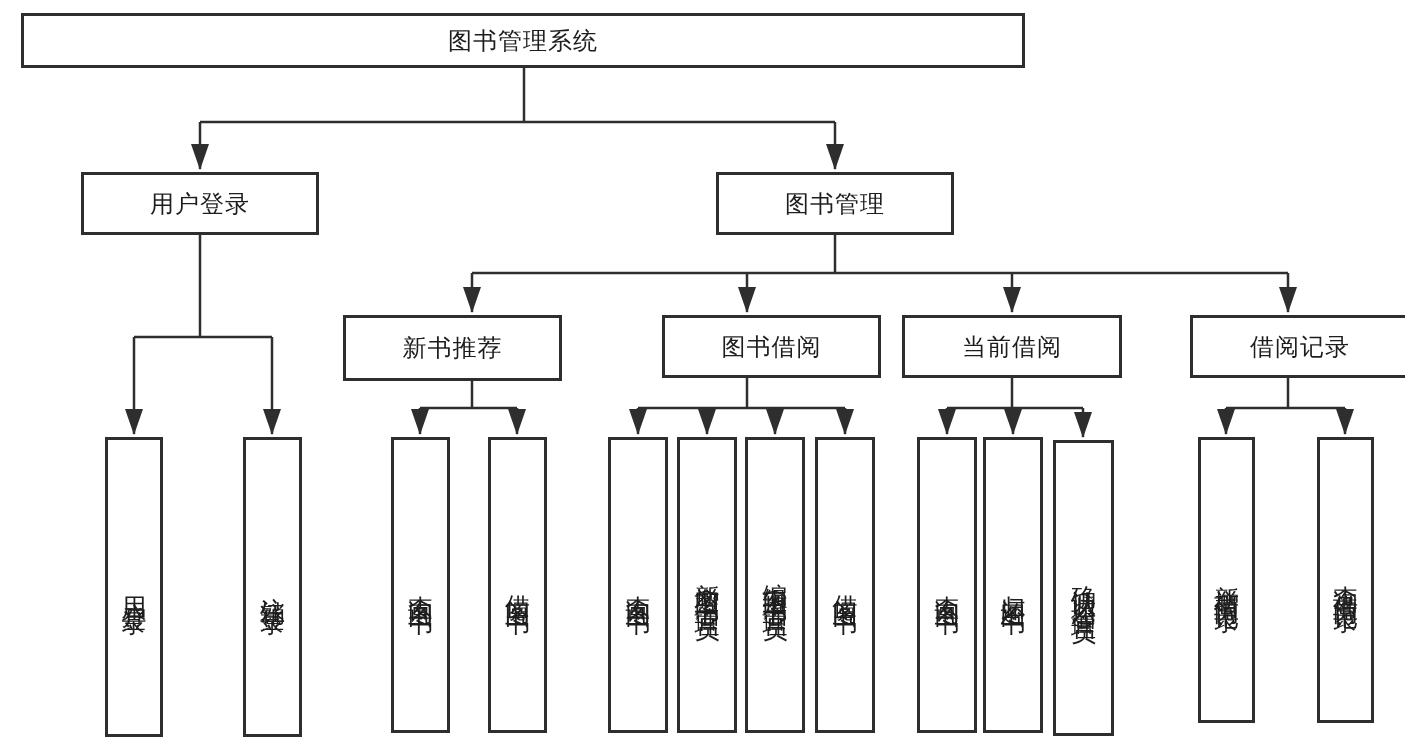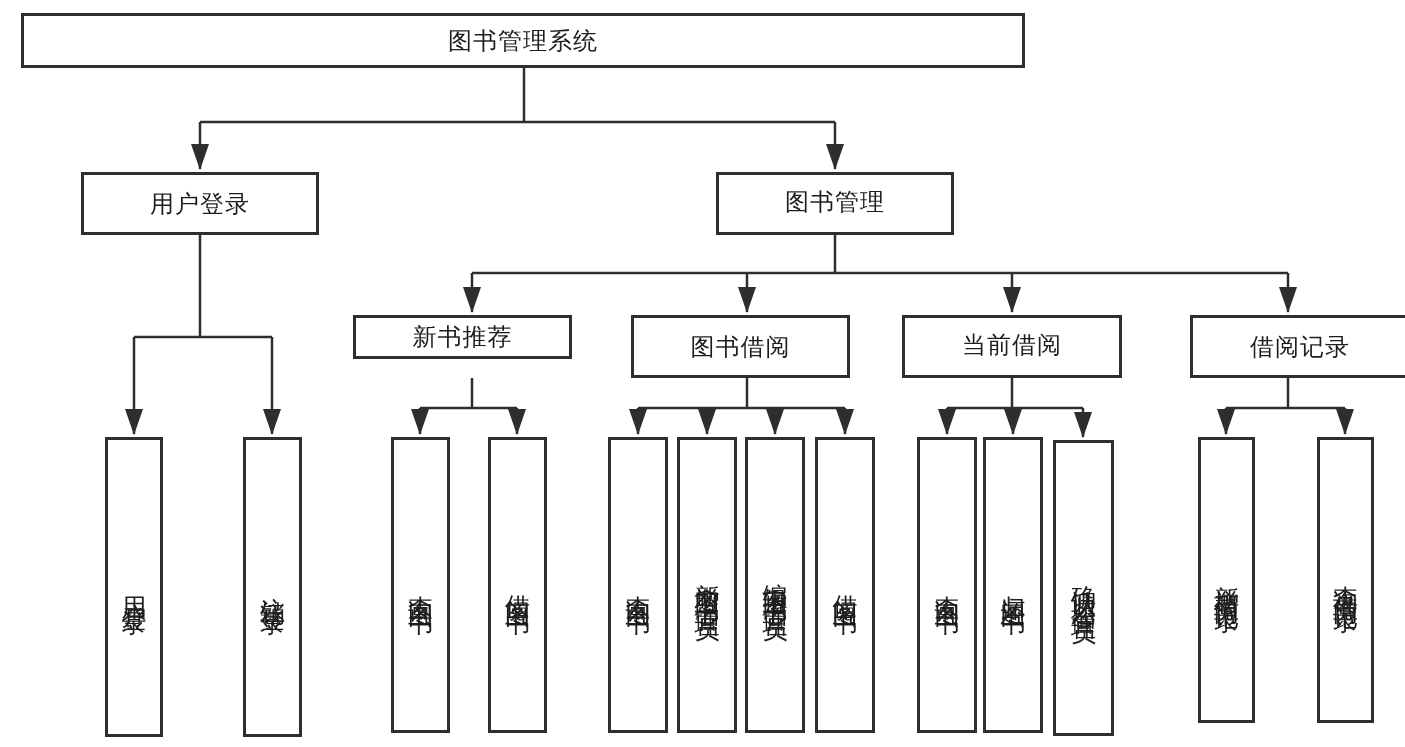--- a/index.html
+++ b/index.html
@@ -110,25 +110,25 @@
       <path d="M1288,378 L1288,408"></path>
       <path d="M1226,408 L1345,408"></path>
       <path d="M1226,408 L1226,434" marker-end="url(#arw)"></path>
       <path d="M1345,408 L1345,434" marker-end="url(#arw)"></path>
     </g>
   </svg>
 
   <div class="box h-node" style="left:21px; top:13px; width:1004px; height:55px;">图书管理系统</div>
 
   <div class="box h-node" style="left:81px; top:172px; width:238px; height:63px;">用户登录</div>
-  <div class="box h-node" style="left:716px; top:172px; width:238px; height:63px;font-family:Liberation Mono, monospace;">图书管理</div>
+  <div class="box h-node" style="left:716px; top:172px; width:238px; height:63px;">图书管理</div>
 
-  <div class="box h-node" style="left:353px; top:315px; width:219px; height:44px;">新书推荐</div>
-  <div class="box h-node" style="left:631px; top:315px; width:219px; height:63px;">图书借阅</div>
-  <div class="box h-node" style="left:902px; top:315px; width:220px; height:63px;font-family:Liberation Mono, monospace;">当前借阅</div>
+  <div class="box h-node" style="left:343px; top:315px; width:219px; height:66px;">新书推荐</div>
+  <div class="box h-node" style="left:662px; top:315px; width:219px; height:63px;">图书借阅</div>
+  <div class="box h-node" style="left:902px; top:315px; width:220px; height:63px;">当前借阅</div>
   <div class="box h-node" style="left:1178px; top:315px; width:220px; height:63px;margin-left:12px;">借阅记录</div>
 
   <div class="box leaf" style="left:105px; top:437px; width:58px; height:300px;">用户登录</div>
   <div class="box leaf" style="left:243px; top:437px; width:59px; height:300px;">注销登录</div>
 
   <div class="box leaf" style="left:391px; top:437px; width:59px; height:296px;">查询图书</div>
   <div class="box leaf" style="left:488px; top:437px; width:59px; height:296px;">借阅图书</div>
 
   <div class="box leaf" style="left:608px; top:437px; width:60px; height:296px;">查询图书</div>
   <div class="box leaf" style="left:677px; top:437px; width:60px; height:296px;">新增图书（管理员）</div>

